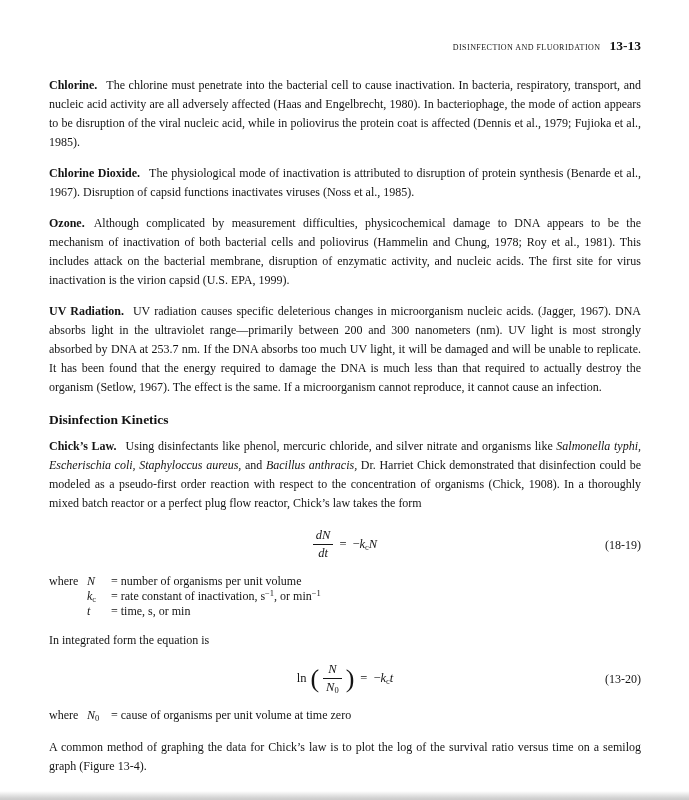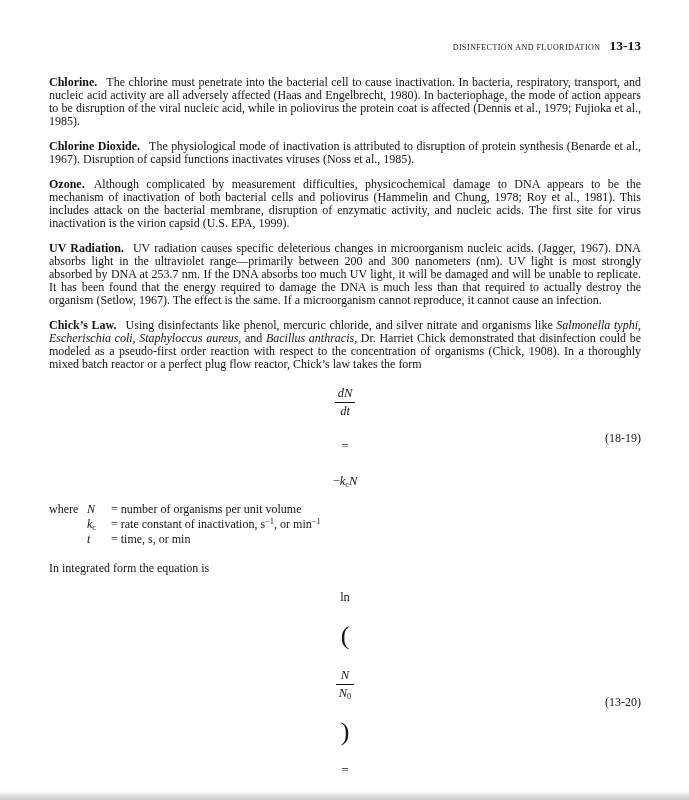--- a/index.html
+++ b/index.html
@@ -16,38 +16,38 @@
     padding:38px 48px 0 49px;
   }
   .running-head {
     display:flex; justify-content:flex-end; align-items:baseline;
     gap:9px; margin-bottom:22px;
   }
   .running-title { font-size:8px; letter-spacing:.45px; }
   .page-number { font-size:13.5px; font-weight:bold; }
 
   .para {
-    font-size:12px; line-height:13px;
+    font-size:12px; line-height:19px;
     text-align:justify; margin-bottom:12px;
   }
   .lead { font-weight:bold; margin-right:9px; }
   .section-heading {
     font-size:13.5px; font-weight:bold;
     margin:15px 0 9px 0;
   }
   i, var, .ital { font-style:italic; font-family:"Liberation Serif", serif; }
   sub { font-size:8.5px; vertical-align:-2px; line-height:0; }
   sup { font-size:8.5px; vertical-align:4px; line-height:0; }
 
   
   .eq-row {
     position:relative; text-align:center;
     margin:15px 0 13px 0; font-size:12.5px; line-height:normal;
   }
-  .eq-body { display:inline-flex; align-items:center; gap:20px; vertical-align:middle;flex-direction:column; }
+  .eq-body { display:inline-flex; align-items:center; gap:4px; vertical-align:middle; }
   .frac { display:inline-flex; flex-direction:column; align-items:stretch; }
   .frac .num { text-align:center; padding:0 3px 1px 3px; border-bottom:1px solid #141414; }
   .frac .den { text-align:center; padding:1px 3px 0 3px; }
   .paren { font-size:26px; font-weight:400; line-height:0.85; font-family:"Liberation Serif", serif; }
   .eq-number {
     position:absolute; right:0; top:50%; transform:translateY(-50%);
     font-size:12px;
   }
   .eq-op { padding:0 2px; }
 
@@ -85,20 +85,21 @@
   </p>
 
   <p class="para">
     <span class="lead">Ozone.</span><span>Although complicated by measurement difficulties, physicochemical damage to DNA appears to be the mechanism of inactivation of both bacterial cells and poliovirus (Hammelin and Chung, 1978; Roy et al., 1981). This includes attack on the bacterial membrane, disruption of enzymatic activity, and nucleic acids. The first site for virus inactivation is the virion capsid (U.S. EPA, 1999).</span>
   </p>
 
   <p class="para">
     <span class="lead">UV Radiation.</span><span>UV radiation causes specific deleterious changes in microorganism nucleic acids. (Jagger, 1967). DNA absorbs light in the ultraviolet range—primarily between 200 and 300 nanometers (nm). UV light is most strongly absorbed by DNA at 253.7 nm. If the DNA absorbs too much UV light, it will be damaged and will be unable to replicate. It has been found that the energy required to damage the DNA is much less than that required to actually destroy the organism (Setlow, 1967). The effect is the same. If a microorganism cannot reproduce, it cannot cause an infection.</span>
   </p>
 
+  <h2 class="section-heading">Disinfection Kinetics</h2>
 
   <p class="para">
     <span class="lead">Chick’s Law.</span><span>Using disinfectants like phenol, mercuric chloride, and silver nitrate and organisms like </span><i>Salmonella typhi, Escherischia coli, Staphyloccus aureus,</i><span> and </span><i>Bacillus anthracis,</i><span> Dr. Harriet Chick demonstrated that disinfection could be modeled as a pseudo-first order reaction with respect to the concentration of organisms (Chick, 1908). In a thoroughly mixed batch reactor or a perfect plug flow reactor, Chick’s law takes the form</span>
   </p>
 
   <div class="eq-row">
     <span class="eq-body">
       <span class="frac">
         <span class="num"><var>dN</var></span>
         <span class="den"><var>dt</var></span>
@@ -145,16 +146,17 @@
   </div>
 
   <div class="where-block">
     <div class="where-line">
       <span class="where-prefix">where</span>
       <span class="where-symbol"><var>N</var><sub>0</sub></span>
       <span class="where-text">= cause of organisms per unit volume at time zero</span>
     </div>
   </div>
 
+  <p class="para">A common method of graphing the data for Chick’s law is to plot the log of the survival ratio versus time on a semilog graph (Figure 13-4).</p>
 
 </div>
 
 <div class="page-bottom-edge"></div>
 
 </body></html>

